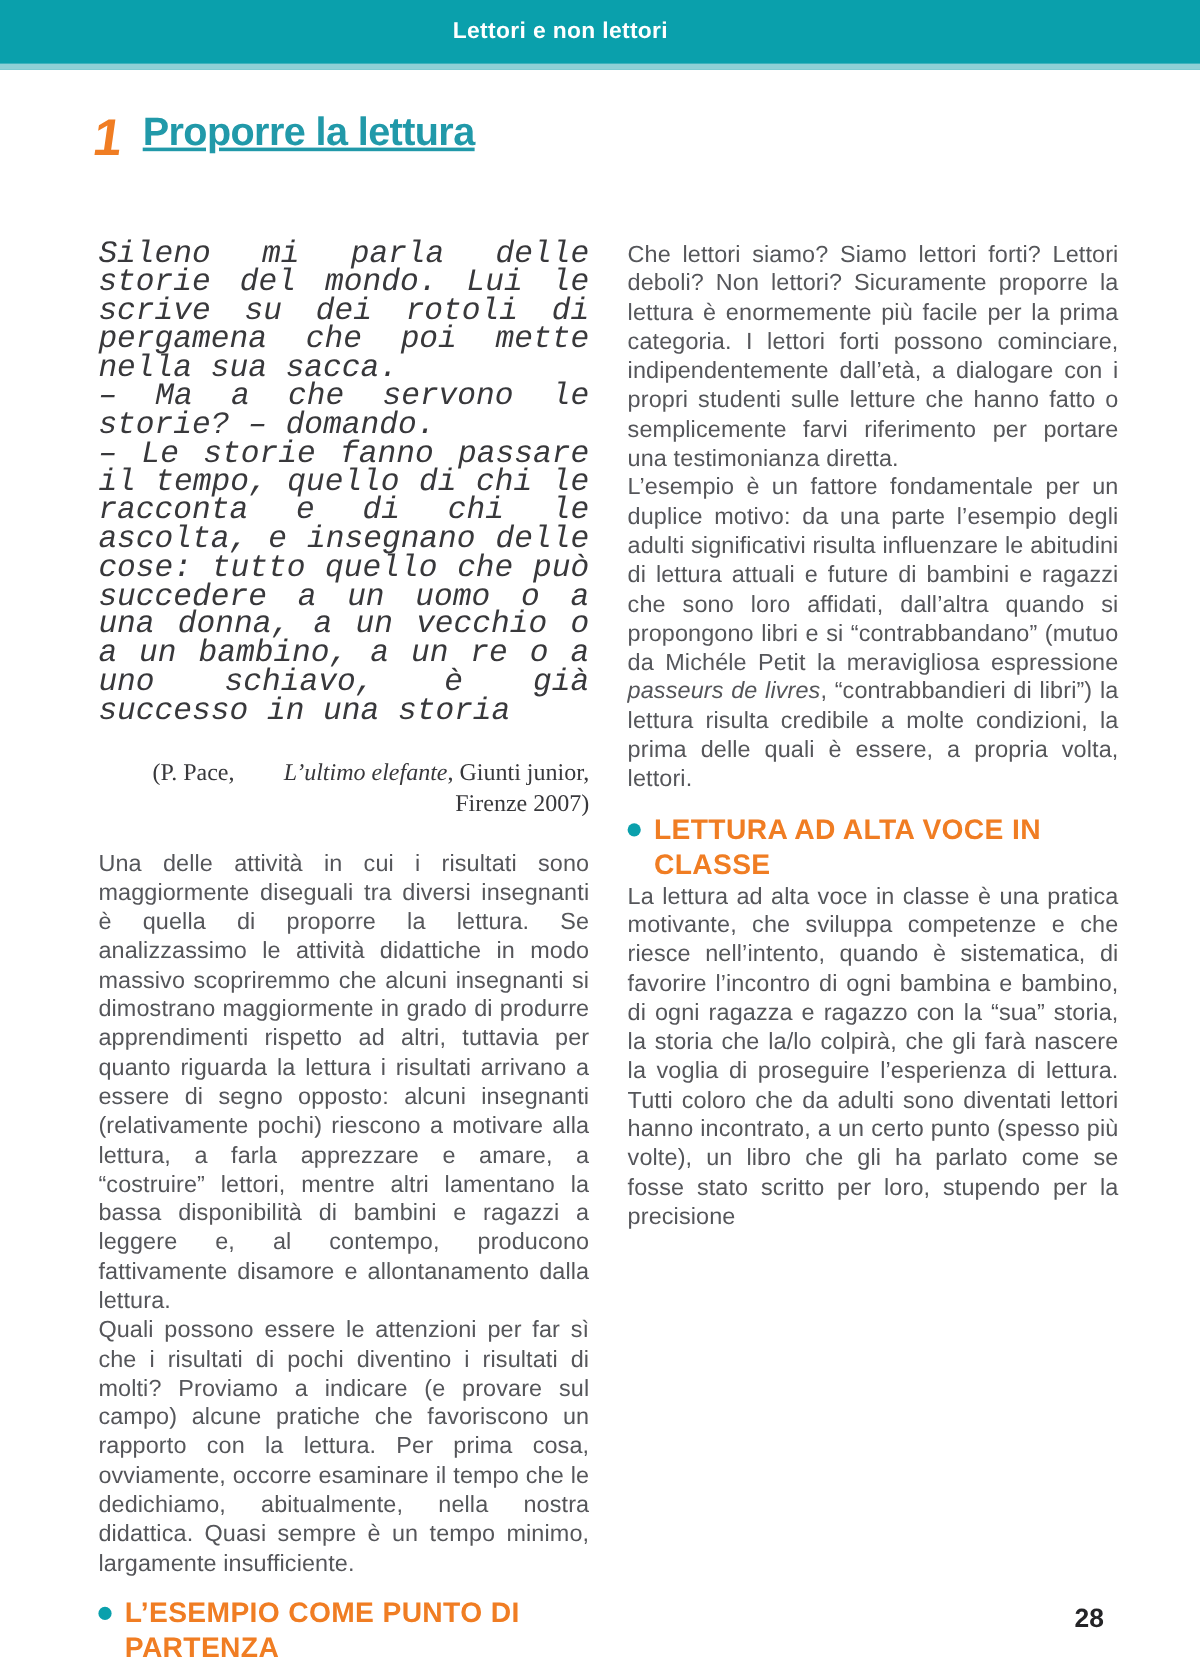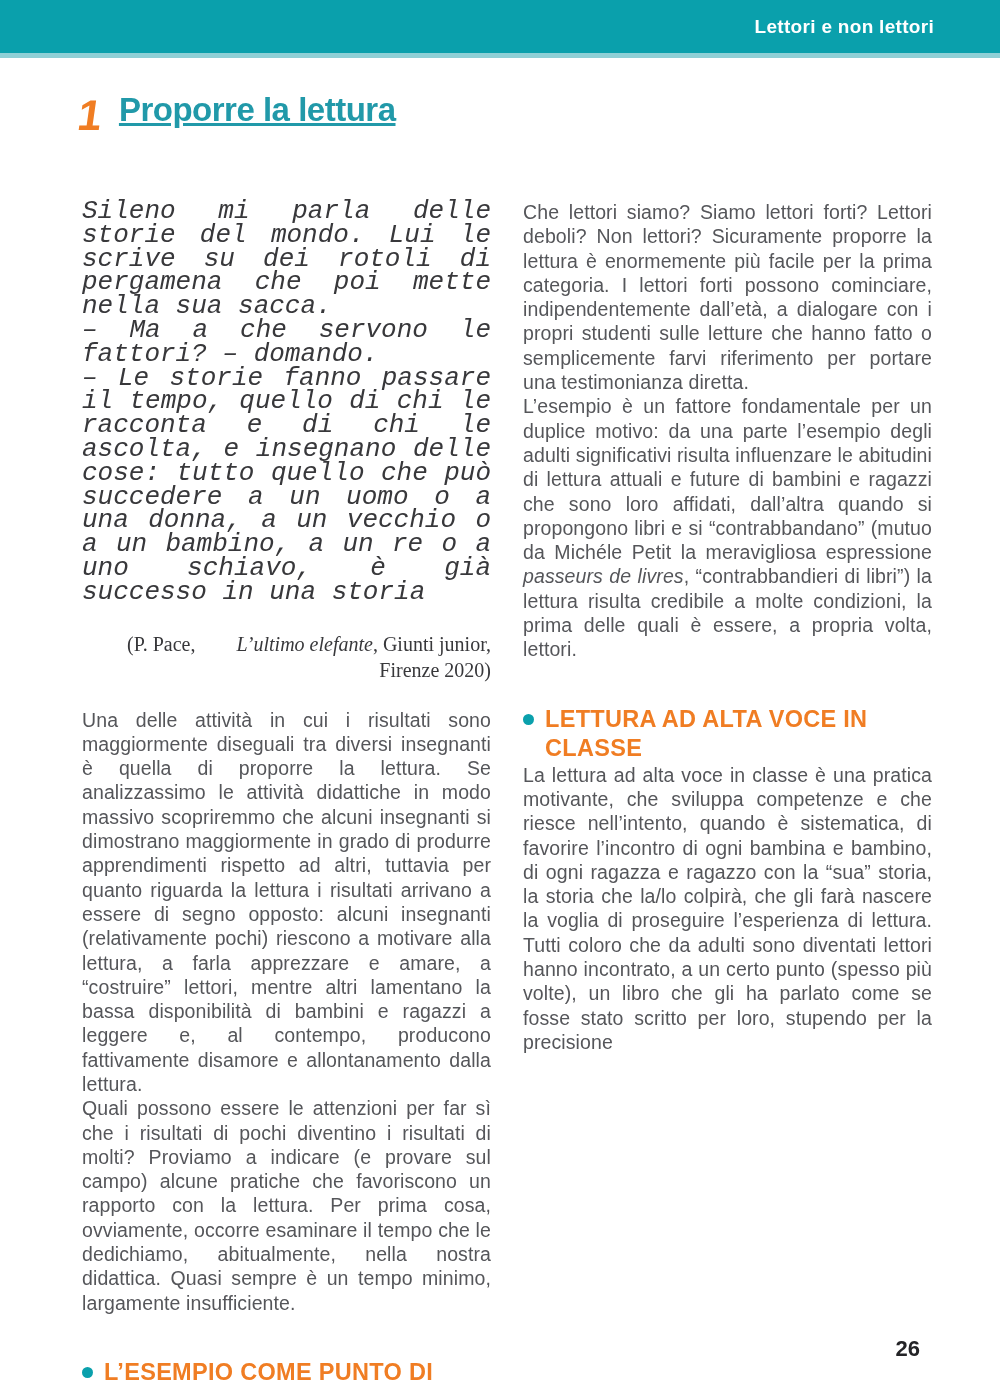--- a/index.html
+++ b/index.html
@@ -14,21 +14,21 @@
 
   
   .topbar {
     position: absolute;
     top: 0; left: 0; right: 0;
     height: 58px;
     background: var(--accent_teal, #0aa0ac);
     border-bottom: 5px solid var(--accent_teal_light, #8fd0d6);
     display: flex;
     align-items: center;
-    justify-content: flex-end;
+    justify-content: center;
     padding-right: 66px;
     box-sizing: border-box;
   }
   .topbar-label {
     color: #ffffff;
     font-weight: bold;
     font-size: 19px;
     letter-spacing: 0.3px;
   }
 
@@ -98,21 +98,21 @@
     color: var(--text_gray, #55565a);
     text-align: justify;
   }
   .mt-body { margin-top: 25px; }
   .body-p i { font-style: italic; }
 
   
   .section-heading {
     display: flex;
     align-items: flex-start;
-    margin-top: 43px;
+    margin-top: 15px;
   }
   .bullet {
     width: 11px;
     height: 11px;
     border-radius: 50%;
     background: var(--accent_teal, #0aa0ac);
     margin: 9px 11px 0 0;
     flex: none;
   }
   .heading-text {
@@ -147,24 +147,24 @@
   <div class="chapter">
     <span class="chapter-number">1</span>
     <span class="chapter-title">Proporre la lettura</span>
   </div>
 
   <div class="columns">
 
     <div class="col">
       <div class="quote">
         <p>Sileno mi parla delle storie del mondo. Lui le scrive su dei rotoli di pergamena che poi mette nella sua sacca.</p>
-        <p>– Ma a che servono le fattori? – domando.</p>
+        <p>– Ma a che servono le storie? – domando.</p>
         <p>– Le storie fanno passare il tempo, quello di chi le racconta e di chi le ascolta, e insegnano delle cose: tutto quello che può succedere a un uomo o a una donna, a un vecchio o a un bambino, a un re o a uno schiavo, è già successo in una storia</p>
       </div>
-      <div class="attribution"><span>(P. Pace, </span><span class="book-title">L’ultimo elefante</span><span>, Giunti junior, Firenze 2020)</span></div>
+      <div class="attribution"><span>(P. Pace, </span><span class="book-title">L’ultimo elefante</span><span>, Giunti junior, Firenze 2007)</span></div>
 
       <p class="body-p mt-body">Una delle attività in cui i risultati sono maggiormente diseguali tra diversi insegnanti è quella di proporre la lettura. Se analizzassimo le attività didattiche in modo massivo scopriremmo che alcuni insegnanti si dimostrano maggiormente in grado di produrre apprendimenti rispetto ad altri, tuttavia per quanto riguarda la lettura i risultati arrivano a essere di segno opposto: alcuni insegnanti (relativamente pochi) riescono a motivare alla lettura, a farla apprezzare e amare, a “costruire” lettori, mentre altri lamentano la bassa disponibilità di bambini e ragazzi a leggere e, al contempo, producono fattivamente disamore e allontanamento dalla lettura.</p>
       <p class="body-p">Quali possono essere le attenzioni per far sì che i risultati di pochi diventino i risultati di molti? Proviamo a indicare (e provare sul campo) alcune pratiche che favoriscono un rapporto con la lettura. Per prima cosa, ovviamente, occorre esaminare il tempo che le dedichiamo, abitualmente, nella nostra didattica. Quasi sempre è un tempo minimo, largamente insufficiente.</p>
 
       <div class="section-heading">
         <span class="bullet"></span>
         <span class="heading-text">L’ESEMPIO COME PUNTO DI PARTENZA</span>
       </div>
     </div>
 
@@ -174,15 +174,15 @@
 
       <div class="section-heading">
         <span class="bullet"></span>
         <span class="heading-text">LETTURA AD ALTA VOCE IN CLASSE</span>
       </div>
       <p class="body-p">La lettura ad alta voce in classe è una pratica motivante, che sviluppa competenze e che riesce nell’intento, quando è sistematica, di favorire l’incontro di ogni bambina e bambino, di ogni ragazza e ragazzo con la “sua” storia, la storia che la/lo colpirà, che gli farà nascere la voglia di proseguire l’esperienza di lettura. Tutti coloro che da adulti sono diventati lettori hanno incontrato, a un certo punto (spesso più volte), un libro che gli ha parlato come se fosse stato scritto per loro, stupendo per la precisione</p>
     </div>
 
   </div>
 
-  <div class="page-number">26</div>
+  <div class="page-number">28</div>
 
 </div>
 
 </body></html>

